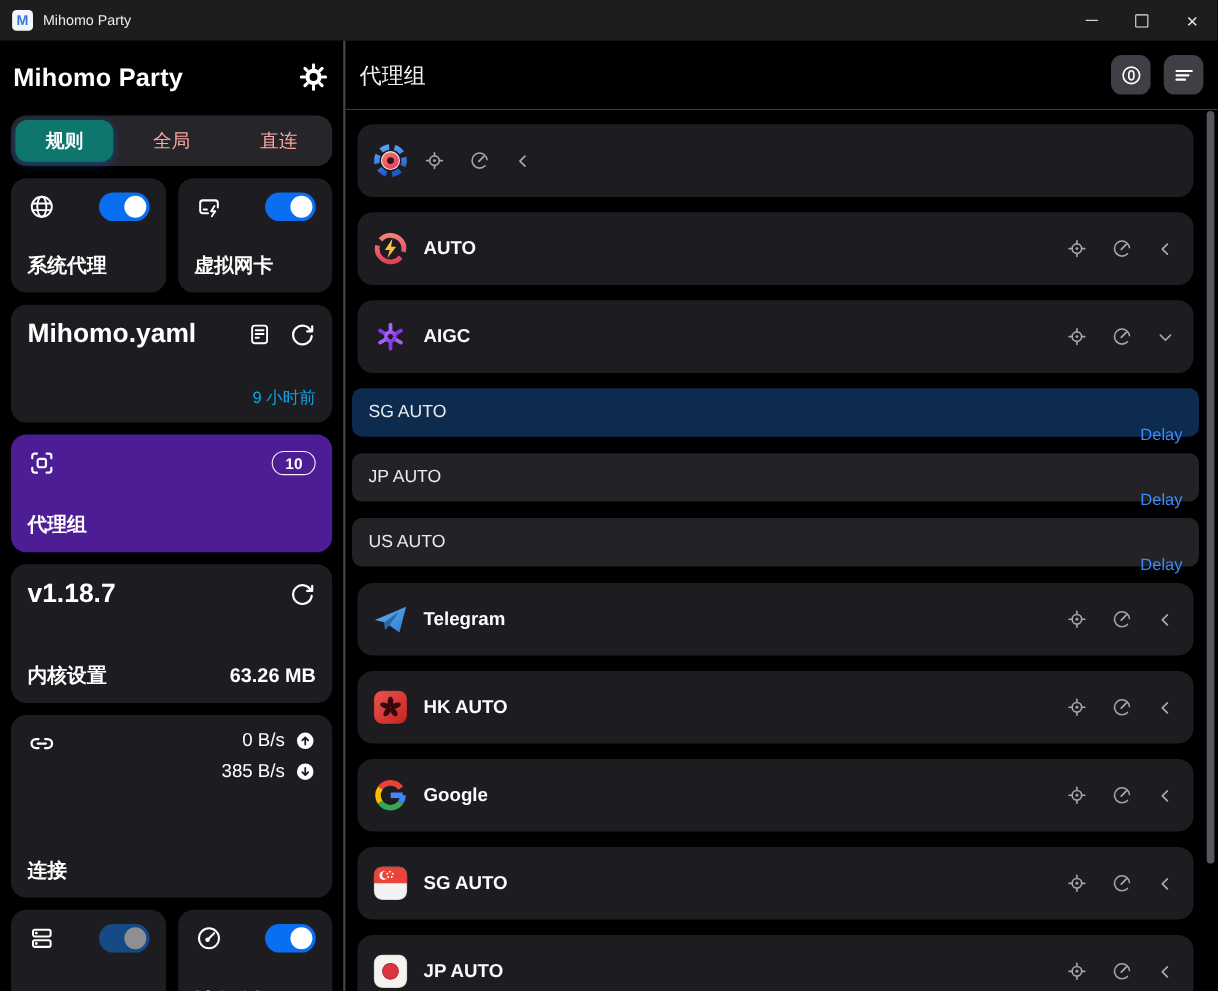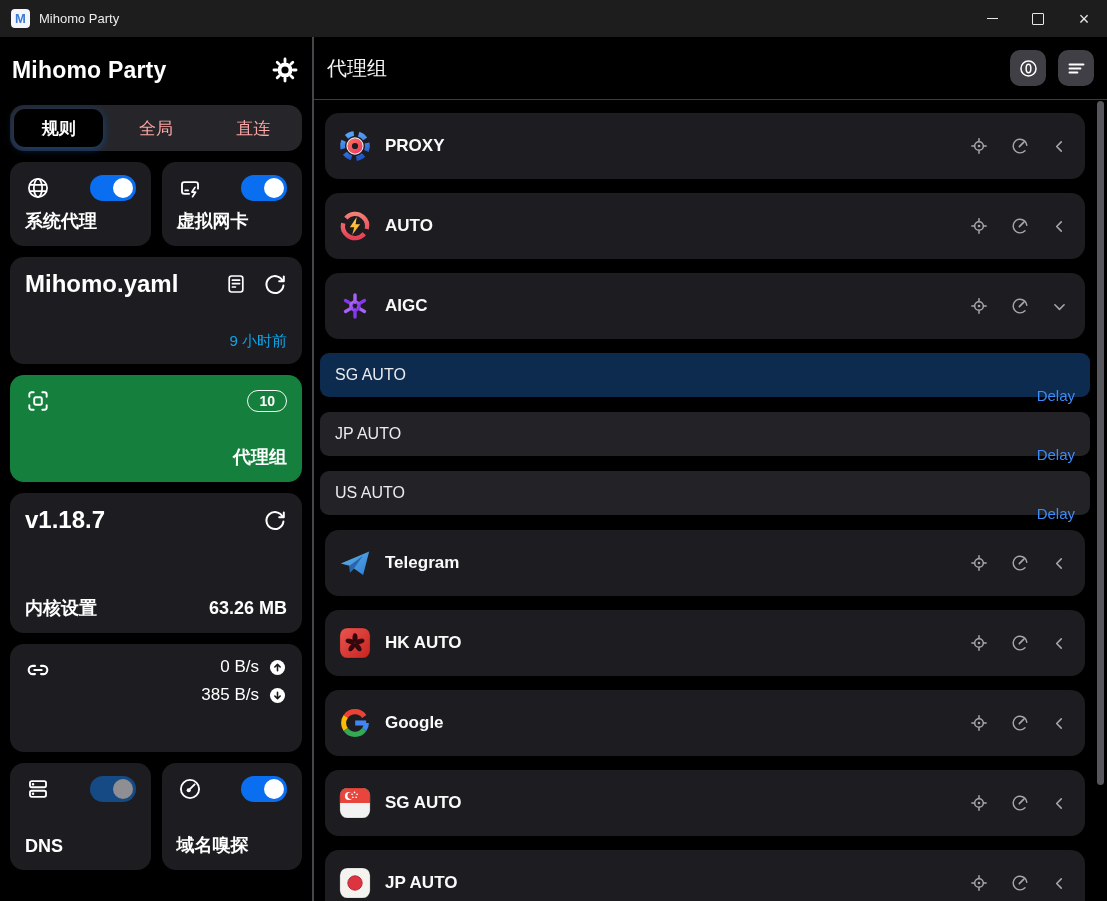--- a/index.html
+++ b/index.html
@@ -20,37 +20,37 @@
   .glyph-close{font-size:18px;line-height:1;}
   
   .app{display:flex;height:864px;}
   .sidebar{width:292px;padding:0 10px;border-right:2px solid #46464a;background:#000;flex:none;}
   .sb-header{display:flex;align-items:center;justify-content:space-between;margin:16px 4px 18px 2px;height:34px;}
   .sb-title{font-size:23px;font-weight:800;letter-spacing:.2px;}
   .gear{color:#fff;}
   .sb-stack{display:flex;flex-direction:column;gap:11px;}
   .tabs{height:46px;background:#26262a;border-radius:14px;display:flex;}
   .tab{flex:1;display:flex;align-items:center;justify-content:center;font-size:17px;color:#fca5a5;margin:4px;border-radius:11px;}
-  .tab.active{background:#000000;color:#fff;font-weight:700;box-shadow:0 2px 8px rgba(10,110,240,.45);}
+  .tab.active{background:#0f766e;color:#fff;font-weight:700;box-shadow:0 2px 8px rgba(10,110,240,.45);}
   .grid2{display:grid;grid-template-columns:1fr 1fr;gap:11px;}
   .card{background:#1d1d21;border-radius:14px;padding:13px 15px;box-sizing:border-box;
         display:flex;flex-direction:column;justify-content:space-between;}
-  .h104{height:84px}.h107{height:107px}.h116{height:140px}.h128{height:108px}
+  .h104{height:104px}.h107{height:107px}.h116{height:126px}.h128{height:166px}
   .card-row{display:flex;align-items:center;justify-content:space-between;}
   .card-label{font-size:18px;font-weight:700;}
   .ic24{width:24px;height:24px;color:#fff;}
   .ic26{width:26px;height:26px;color:#fff;}
   .iconbtns{display:flex;align-items:center;gap:15px;}
   .muted{color:#0ea5e9;font-size:15px;text-align:right;}
   .name-lg{font-size:24px;font-weight:700;}
   .toggle{width:46px;height:26px;border-radius:13px;background:#0a6ef0;position:relative;flex:none;}
   .toggle .thumb{position:absolute;top:3px;right:3px;width:20px;height:20px;border-radius:50%;background:#fff;}
   .toggle.dim{background:#164a85;}
   .toggle.dim .thumb{background:#8e8e93;}
-  .pg-card{background:#15803d;text-align:right;}
+  .pg-card{background:#4c1d95;}
   .badge{border:1.5px solid rgba(255,255,255,.95);border-radius:14px;padding:2px 11px;font-size:14px;font-weight:600;}
   .speeds{display:flex;flex-direction:column;gap:8px;align-items:flex-end;}
   .speed{display:flex;align-items:center;gap:9px;font-size:17px;font-weight:500;}
   .speed svg{width:19px;height:19px;}
   .mem{font-size:18px;font-weight:700;}
   
   .main{flex:1;display:flex;flex-direction:column;position:relative;min-width:0;}
   .main-header{height:62px;display:flex;align-items:center;justify-content:space-between;
                padding:0 13px;border-bottom:1px solid #3c3c40;}
   .main-title{font-size:20px;color:#f4f4f5;}
@@ -407,20 +407,21 @@
                 </svg>
               </div>
             <div class="speed">
                 <span>385 B/s</span>
                 <svg>
                   <use href="#i-downc"></use>
                 </svg>
               </div>
           </div>
         </div>
+        <div class="card-label">连接</div>
       </div>
 
       <div class="grid2">
         <div class="card h107">
           <div class="card-row">
             <svg class="ic26">
                 <use href="#i-dns"></use>
               </svg>
             <div class="toggle dim">
                 <div class="thumb"></div>
@@ -457,21 +458,20 @@
               <use href="#i-sort"></use>
             </svg>
           </div>
       </div>
     </div>
     <div class="list">
   <div class="group-card">
     <svg class="gicon">
             <use href="#i-proxy"></use>
           </svg>
-    <div class="gname">PROXY</div>
     <div class="gbtns">
       <svg>
               <use href="#i-locate"></use>
             </svg>
       <svg>
               <use href="#i-gauge"></use>
             </svg>
       <span class="chev">
               <svg>
                 <use href="#i-chevleft"></use>

